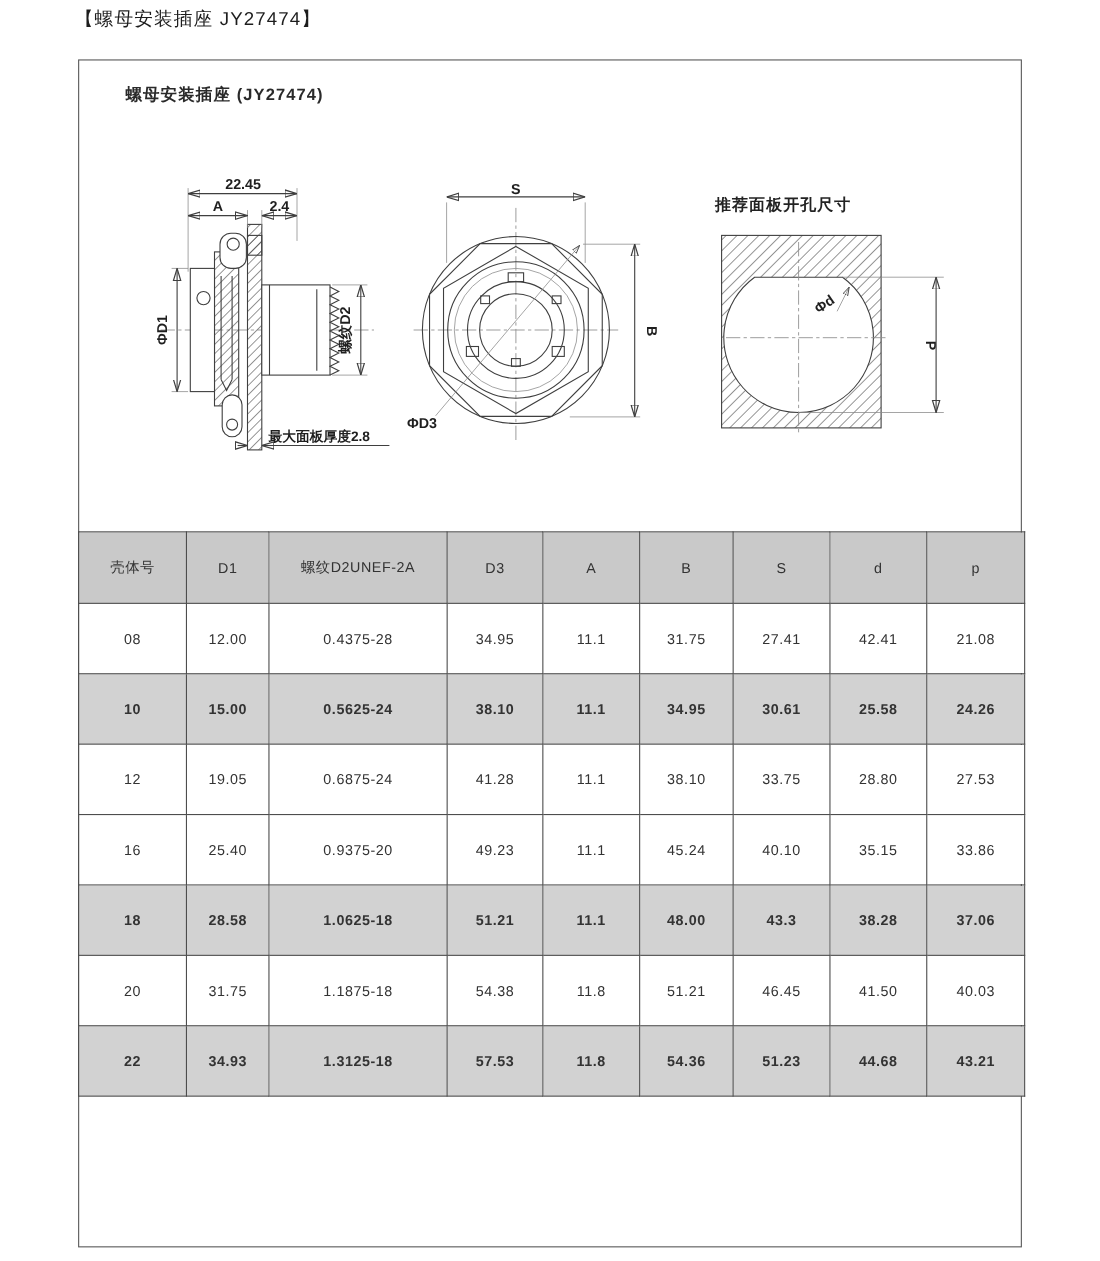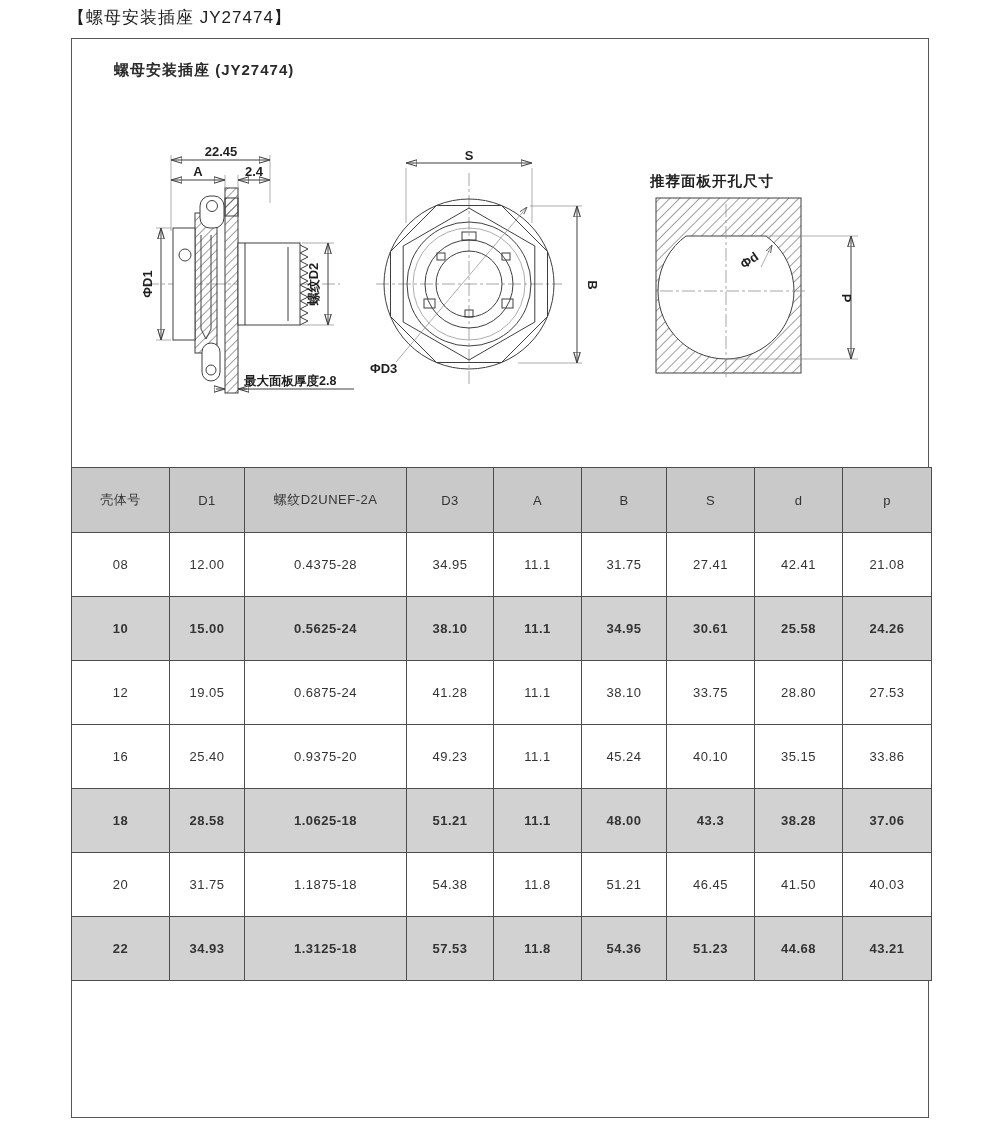--- a/index.html
+++ b/index.html
@@ -6,30 +6,30 @@
   body{
     width:1000px;height:1146px;position:relative;background:#ffffff;
     font-family:"Liberation Sans","DejaVu Sans",sans-serif;color:#333;
     -webkit-font-smoothing:antialiased;
   }
   .page-title{
     position:absolute;left:68px;top:6px;margin:0;
     font-size:17px;font-weight:normal;color:#1d1d1d;letter-spacing:1px;
   }
   .sheet{
-    position:absolute;left:71px;top:38px;width:858px;height:1080px;
+    position:absolute;left:71px;top:54px;width:858px;height:1080px;
     border:1px solid #585858;box-sizing:border-box;background:#fff;
   }
   .subtitle{
     position:absolute;left:42px;top:22px;
     font-size:15px;font-weight:bold;color:#2a2a2a;letter-spacing:1px;
   }
   .cutout-title{
     position:absolute;left:578px;top:122px;
-    font-size:14.5px;font-weight:bold;color:#222;letter-spacing:1px;margin-top:11px;
+    font-size:14.5px;font-weight:bold;color:#222;letter-spacing:1px;
   }
   .dwg{position:absolute;overflow:visible;}
   .dwg-side {left:56px;  top:104px;}
   .dwg-front{left:296px; top:110px;}
   .dwg-cutout{left:562px;top:145px;}
   .dwg line,.dwg path,.dwg rect,.dwg circle,.dwg polygon,.dwg polyline{
     stroke:#3f3f3f;stroke-width:1;fill:none;
   }
   .dwg .solid{fill:#ffffff;}
   .dwg .hatched{fill:url(#h1);}

